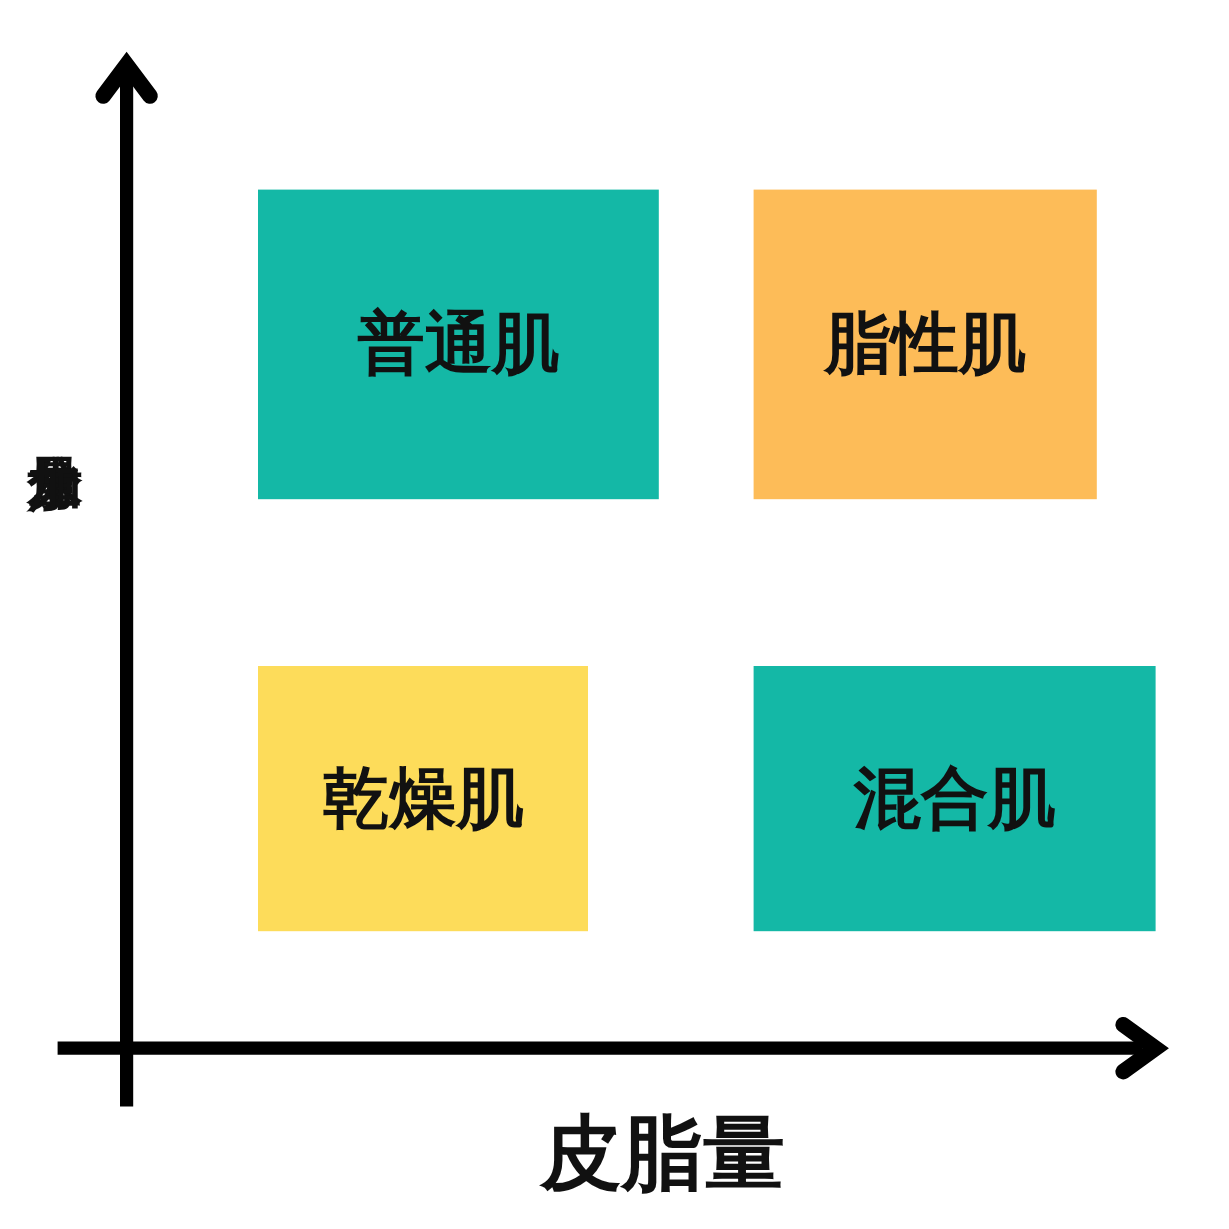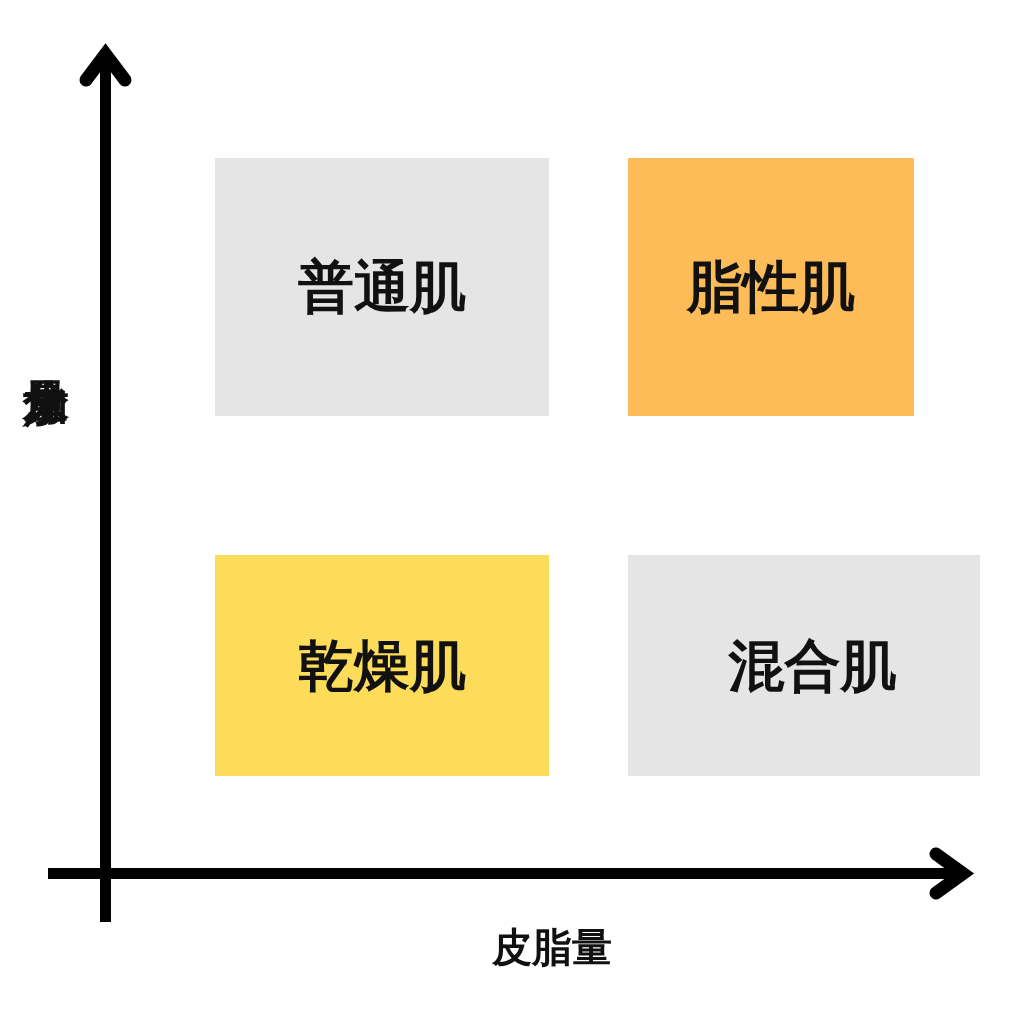--- a/index.html
+++ b/index.html
@@ -30,21 +30,21 @@
   }
   .quadrant .q-label {
     font-size: 56px;
     font-weight: bold;
     color: #111111;
     line-height: 1;
     white-space: nowrap;
   }
   .q-top-left     { left: 215px; top: 158px; width: 334px; height: 258px; }
   .q-top-right    { left: 628px; top: 158px; width: 286px; height: 258px; }
-  .q-bottom-left  { left: 215px; top: 555px; width: 334px; height: 221px; }
+  .q-bottom-left  { left: 215px; top: 555px; width: 275px; height: 221px; }
   .q-bottom-right { left: 628px; top: 555px; width: 335px; height: 221px; }
 
   .y-axis-label {
     position: absolute;
     left: 18px;
     top: 342px;
     width: 52px;
     writing-mode: vertical-rl;
     text-orientation: upright;
     font-size: 46px;
@@ -52,54 +52,54 @@
     color: #111111;
     letter-spacing: 1px;
     line-height: 1;
   }
   .x-axis-label {
     position: absolute;
     left: 402px;
     top: 925px;
     width: 300px;
     text-align: center;
-    font-size: 40px;
+    font-size: 68px;
     font-weight: bold;
     color: #111111;
     line-height: 1.1;
     white-space: nowrap;
   }
 </style>
 </head>
 <body>
 
 <div class="canvas">
 
   <svg class="axes-svg" viewBox="0 0 1024 1024" aria-hidden="true">
 
     <line x1="105.5" y1="62" x2="105.5" y2="922" stroke="#000000" stroke-width="11"></line>
     <polyline points="86,80 105.5,54 125,80" fill="none" stroke="#000000" stroke-width="13" stroke-linecap="round" stroke-linejoin="miter"></polyline>
 
     <line x1="48" y1="873.5" x2="952" y2="873.5" stroke="#000000" stroke-width="11"></line>
     <polyline points="936,854 963,873.5 936,893" fill="none" stroke="#000000" stroke-width="13" stroke-linecap="round" stroke-linejoin="miter"></polyline>
   </svg>
 
-  <div class="quadrant q-top-left" style="background-color: #e5e5e5;">
+  <div class="quadrant q-top-left" style="background-color: #14b8a6;">
     <span class="q-label">普通肌</span>
   </div>
 
   <div class="quadrant q-top-right" style="background-color: rgb(253, 188, 88);">
     <span class="q-label">脂性肌</span>
   </div>
 
   <div class="quadrant q-bottom-left" style="background-color: rgb(253, 220, 90);">
     <span class="q-label">乾燥肌</span>
   </div>
 
-  <div class="quadrant q-bottom-right" style="background-color: #e5e5e5; padding-left: 17px;">
+  <div class="quadrant q-bottom-right" style="background-color: #14b8a6;">
     <span class="q-label">混合肌</span>
   </div>
 
   <div class="y-axis-label">水分量加</div>
 
   <div class="x-axis-label">皮脂量</div>
 
 </div>
 
 </body></html>

